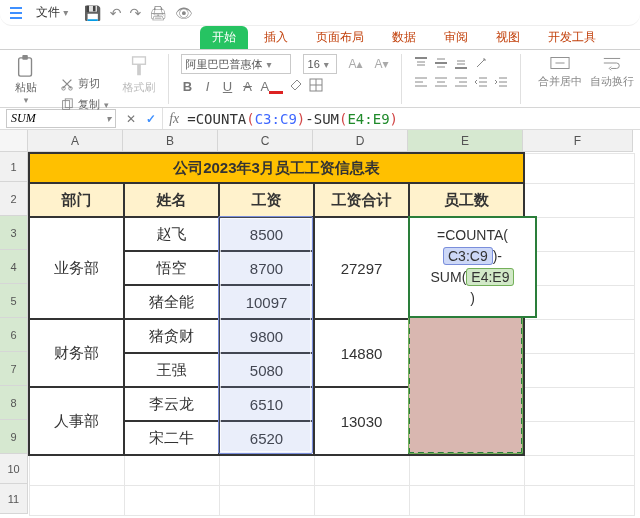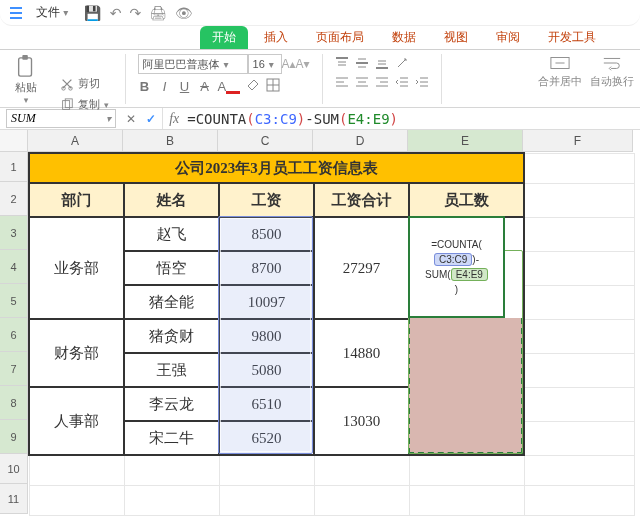--- a/index.html
+++ b/index.html
@@ -23,21 +23,21 @@
   .paste-big{display:flex;flex-direction:column;align-items:center;width:40px;padding-top:2px;color:#666;}
   .paste-big svg{width:22px;height:26px;}
   .paste-label{font-size:11px;}
   .small-stack{display:flex;flex-direction:column;gap:2px;padding-top:2px;margin-top:20px;}
   .small-btn{display:flex;align-items:center;gap:4px;font-size:11px;color:#666;padding:2px 4px;}
   .small-btn svg{width:14px;height:14px;}
   .fmtpaint{display:flex;flex-direction:column;align-items:center;padding-top:2px;color:#bbb;}
   .fmtpaint svg{width:22px;height:26px;}
   .fmtpaint span{font-size:11px;}
   .fontarea{display:flex;flex-direction:column;gap:4px;padding-top:2px;}
-  .comborow{display:flex;gap:0;align-items:center;}
+  .comborow{display:flex;gap:12px;align-items:center;}
   .combo{border:1px solid #c9c9c9;height:20px;display:flex;align-items:center;padding:0 4px;background:#fff;font-size:11px;color:#555;}
   .combo .dd{margin-left:4px;color:#888;font-size:10px;}
   .fontname{width:110px;}
   .fontsize{width:34px;}
   .iconrow{display:flex;gap:6px;align-items:center;color:#777;}
   .iconrow span, .iconrow .ic{font-size:13px;min-width:14px;text-align:center;}
   .ic svg{width:14px;height:14px;vertical-align:middle;}
   .right-groups{display:flex;gap:8px;margin-left:auto;padding-top:2px;}
   .right-groups .rg{display:flex;flex-direction:column;align-items:center;color:#888;font-size:11px;gap:2px;}
   .right-groups .rg svg{width:20px;height:18px;}
@@ -57,39 +57,39 @@
   .colhdr{display:flex;height:22px;}
   .rowhdr-corner{width:28px;border:1px solid #d6d6d6;border-left:none;border-top:none;background:#f6f6f6;}
   .ch{border-right:1px solid #d6d6d6;border-bottom:1px solid #d6d6d6;background:#f1f1f1;display:flex;align-items:center;justify-content:center;color:#555;font-size:12px;}
   .ch.active{background:#d6e8d0;}
   .chA{width:95px;}.chB{width:95px;}.chC{width:95px;}.chD{width:95px;}.chE{width:115px;}.chF{width:110px;}
   .gridbody{display:flex;}
   .rownums{width:28px;display:flex;flex-direction:column;}
   .rn{border-right:1px solid #d6d6d6;border-bottom:1px solid #d6d6d6;background:#f1f1f1;display:flex;align-items:center;justify-content:center;color:#555;font-size:11px;}
   .rn.touch{background:#d6e8d0;}
   .cells{position:relative;}
-  table.sheet{border-collapse:collapse;font-family:Liberation Serif, serif;}
+  table.sheet{border-collapse:collapse;}
   table.sheet td{border:1px solid #cfcfcf;padding:0;vertical-align:middle;text-align:center;font-size:15px;color:#333;background:#fff;}
   td.cA{width:95px;} td.cB{width:95px;} td.cC{width:95px;} td.cD{width:95px;} td.cE{width:115px;} td.cF{width:110px;}
   tr.h-title td{height:30px;}
   tr.h-hdr td{height:34px;}
   tr.h-row td{height:34px;}
   tr.h-empty td{height:30px;}
   .title-cell{background:#ffc000 !important;font-weight:bold;font-size:16px;color:#333;border:2px solid #333 !important;}
   .hdr-cell{background:#fff2cc !important;font-weight:bold;font-size:16px;border:2px solid #333 !important;}
   .data-b{border:2px solid #333 !important;}
   .dept{font-size:16px;}
   .name{font-size:16px;border-radius:8px;}
   .salary{font-size:16px;}
   .sum{font-size:16px;}
   
   .overlay{position:absolute;pointer-events:none;}
   .ov-c{left:190px;top:0;width:95px;height:238px;border:1px solid #7a8edb;background:rgba(140,160,230,0.18);border-radius:2px;}
   .ov-c2{left:192px;top:2px;width:91px;height:234px;border:1px solid rgba(255,255,255,0.7);border-radius:2px;}
-  .e-formula{position:absolute;left:380px;top:0;width:97px;height:102px;border:2px solid #2a7e3a;background:#fff;display:flex;align-items:center;justify-content:center;text-align:center;font-size:10px;font-family:Arial,sans-serif;line-height:1.5;color:#333;}
+  .e-formula{position:absolute;left:380px;top:0;width:129px;height:102px;border:2px solid #2a7e3a;background:#fff;display:flex;align-items:center;justify-content:center;text-align:center;font-size:14px;font-family:Arial,sans-serif;line-height:1.5;color:#333;}
   .e-formula .inner{padding:2px 4px;}
   .e-formula .tok-blue{background:#cdd8f7;border:1px solid #7a8edb;border-radius:3px;padding:0 4px;color:#333;}
   .e-formula .tok-green{background:#d1e8c7;border:1px solid #74b05a;border-radius:3px;padding:0 4px;color:#333;}
   .e-below{position:absolute;left:380px;top:102px;width:115px;height:136px;background:#d9b7b0;border-left:2px dashed #2a7e3a;border-right:2px dashed #2a7e3a;border-bottom:2px dashed #2a7e3a;}
   .ov-e49{position:absolute;left:380px;top:34px;width:115px;height:204px;border:1px solid #74b05a;border-radius:2px;}
   .empty-cell{border:1px solid #e6e6e6 !important;color:#bbb;}
 </style>
 </head>
 <body>
 
@@ -109,22 +109,22 @@
       <span>🖨</span>
       <span>👁</span>
     </div>
   </div>
 
   <div class="tabstrip">
     <div class="tab active">开始</div>
     <div class="tab">插入</div>
     <div class="tab">页面布局</div>
     <div class="tab">数据</div>
+    <div class="tab">审阅</div>
     <div class="tab">视图</div>
-    <div class="tab">审阅</div>
     <div class="tab">开发工具</div>
   </div>
 
   <div class="ribbon">
     <div class="paste-big">
       <svg viewBox="0 0 24 28">
           <rect x="4" y="4" width="14" height="20" rx="2" fill="none" stroke="#888" stroke-width="1.5"></rect>
           <rect x="8" y="1" width="6" height="5" rx="1" fill="#888"></rect>
         </svg>
       <span class="paste-label">粘贴</span>
@@ -140,20 +140,27 @@
           <span>剪切</span>
         </div>
       <div class="small-btn">
           <svg viewBox="0 0 16 16">
             <rect x="3" y="3" width="8" height="10" fill="none" stroke="#888"></rect>
             <rect x="6" y="1" width="8" height="10" fill="none" stroke="#888"></rect>
           </svg>
           <span>复制</span>
           <span class="dd" style="font-size:9px;color:#888">▾</span>
         </div>
+    </div>
+    <div class="fmtpaint">
+      <svg viewBox="0 0 24 28">
+          <rect x="5" y="3" width="14" height="8" fill="none" stroke="#ccc" stroke-width="1.5"></rect>
+          <rect x="10" y="11" width="4" height="12" fill="#ccc"></rect>
+        </svg>
+      <span>格式刷</span>
     </div>
     <div class="rsep"></div>
     <div class="fontarea">
       <div class="comborow">
         <div class="combo fontname">
             <span>阿里巴巴普惠体</span>
             <span class="dd">▾</span>
           </div>
         <div class="combo fontsize">
             <span>16</span>

